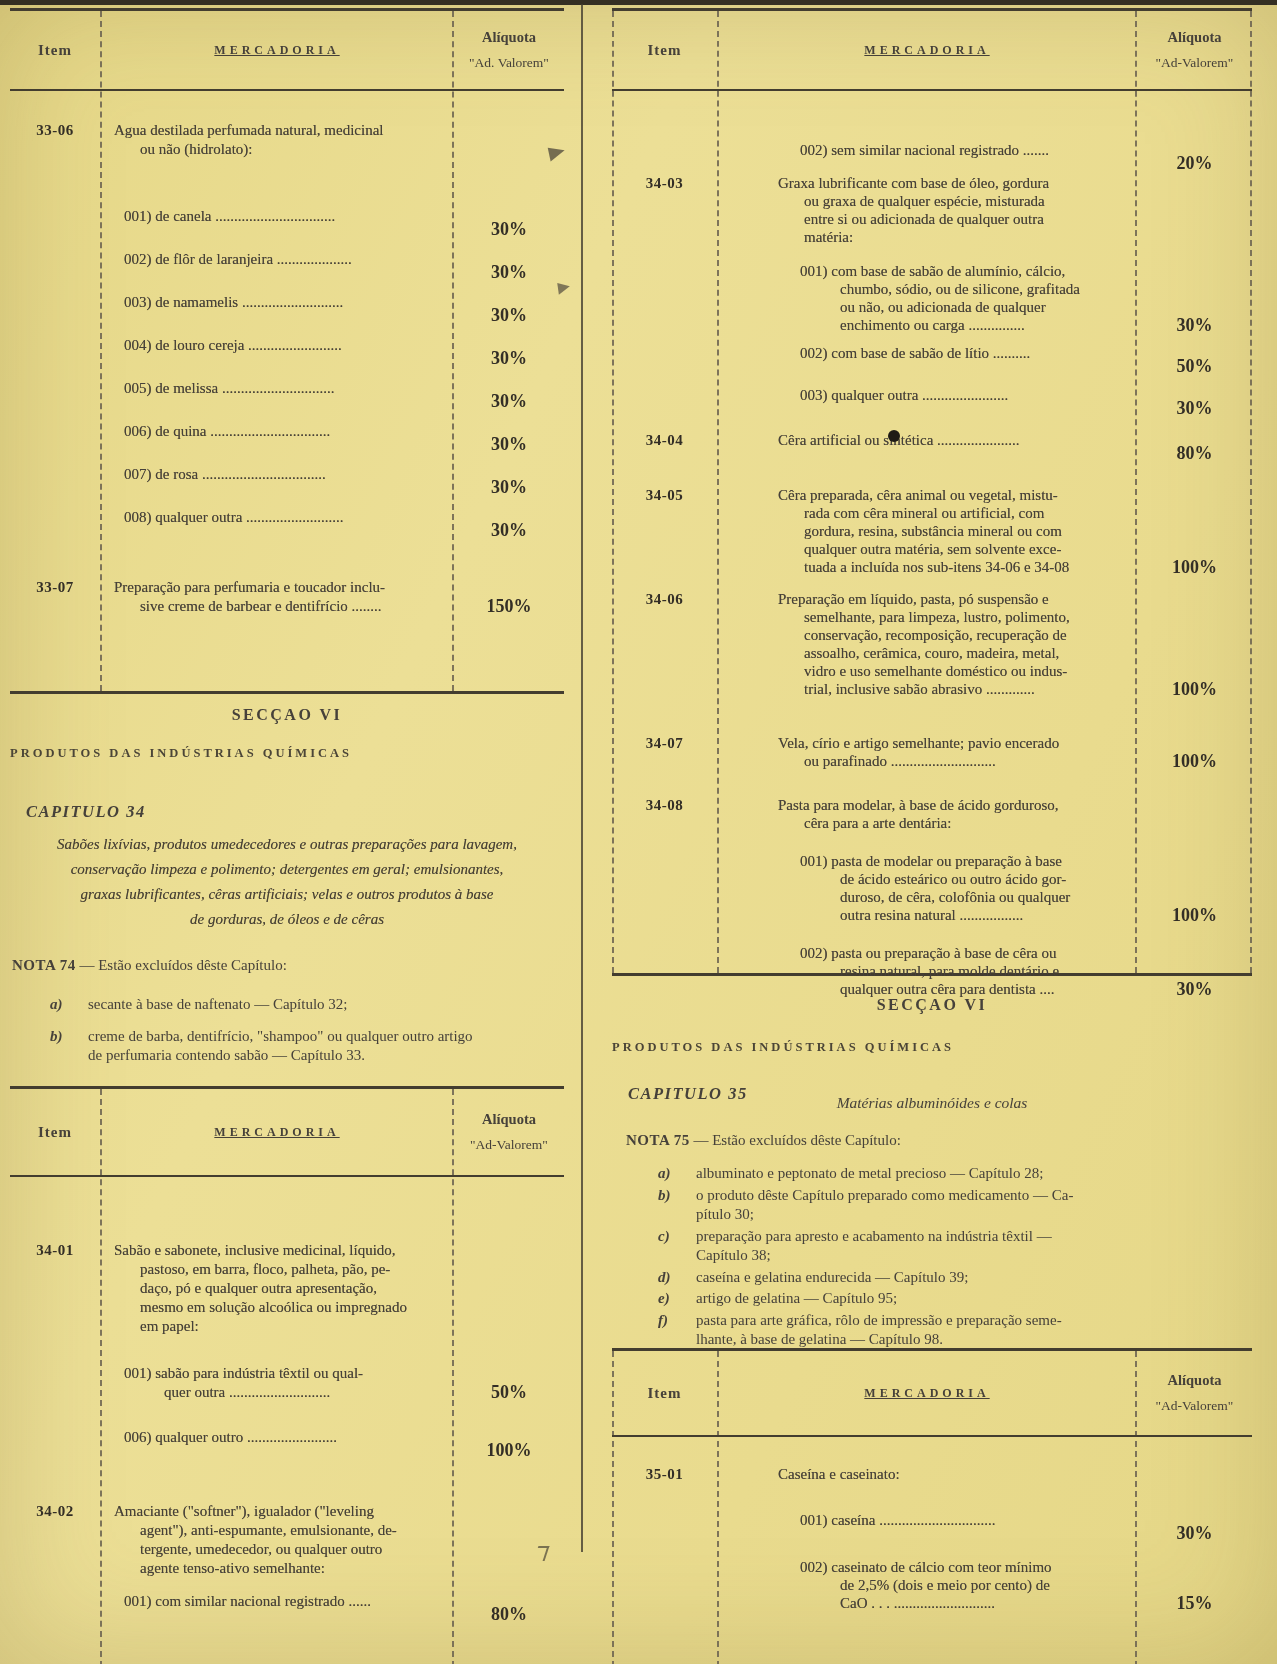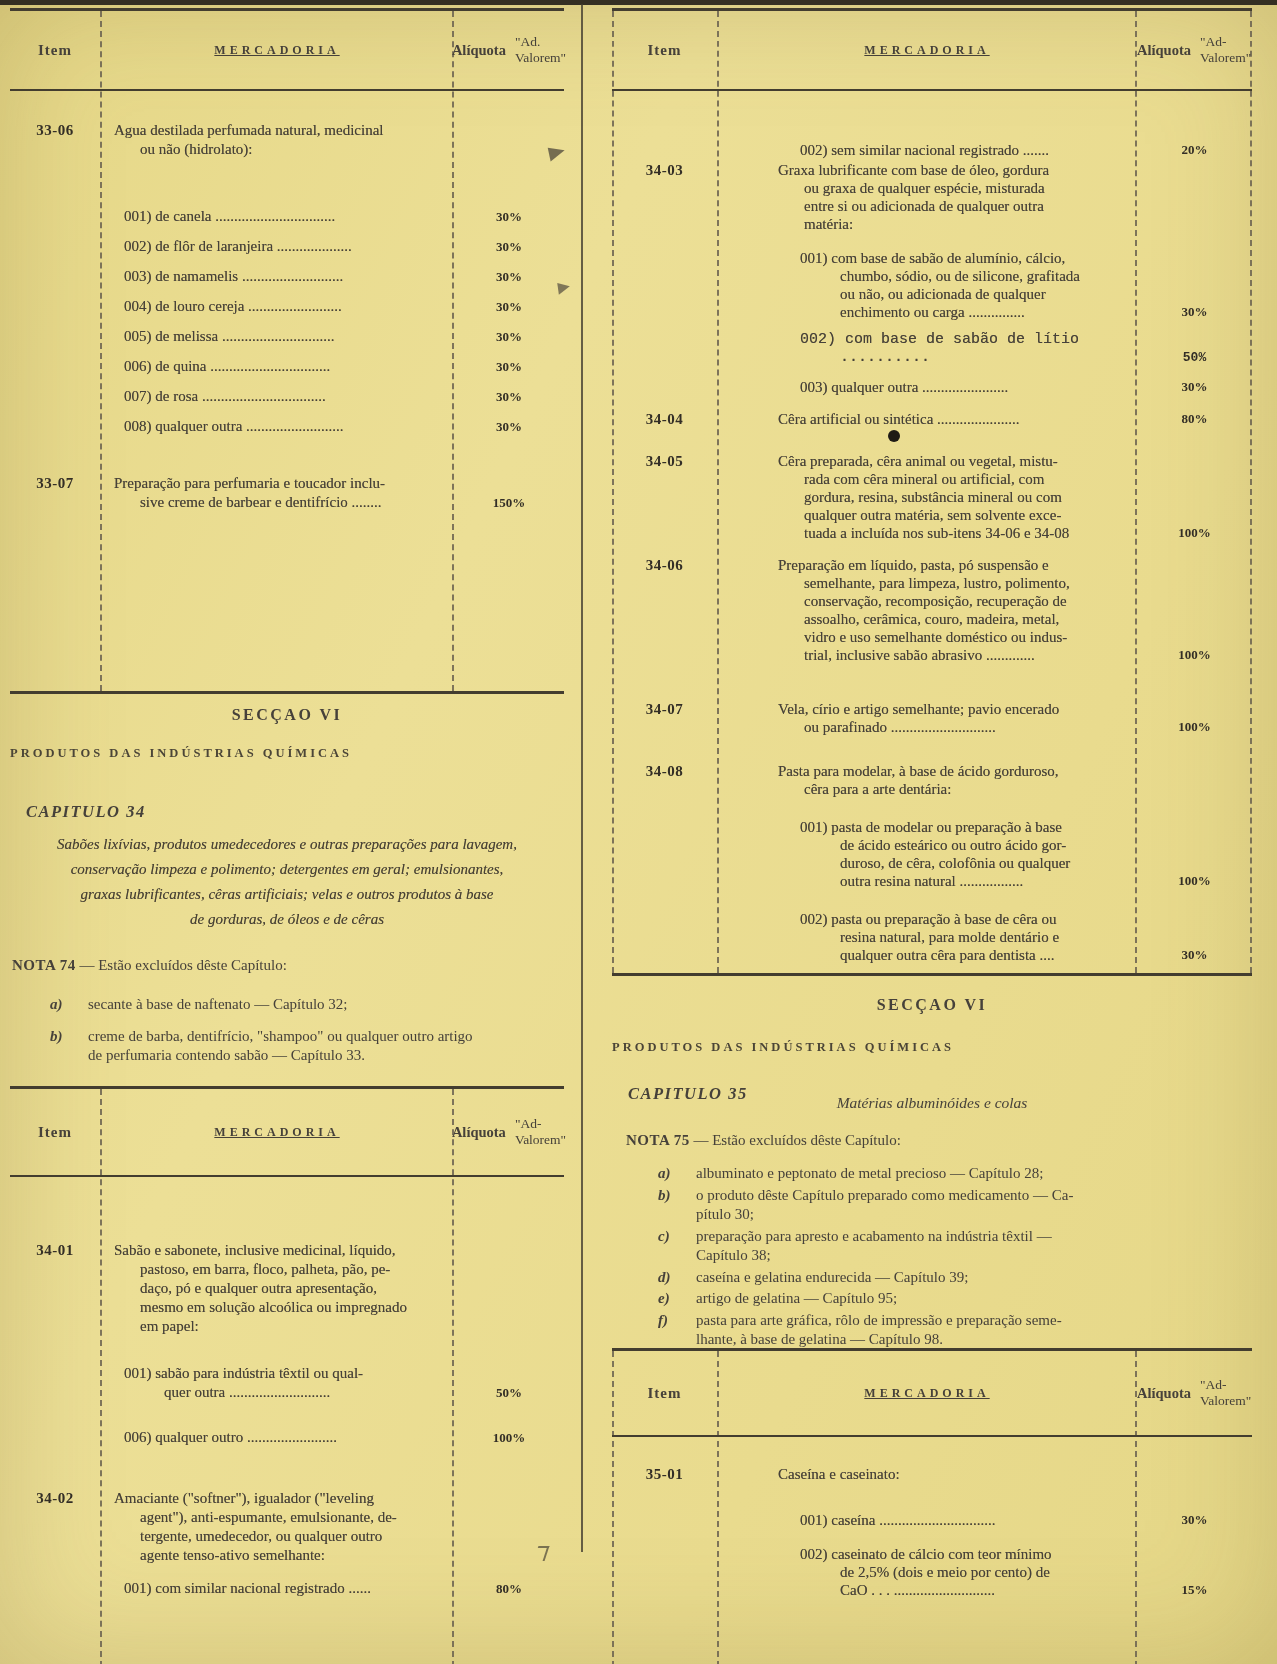--- a/index.html
+++ b/index.html
@@ -41,35 +41,35 @@
 
   .thead{position:relative;display:flex;align-items:stretch;border-bottom:2.5px solid var(--line);}
   .lt1 .thead{height:78px;}
   .lt2 .thead{height:86px;}
   .rt1 .thead{height:78px;}
   .rt2 .thead{height:84px;}
   .hc{display:flex;align-items:center;justify-content:center;}
   .hi{width:90px;flex:none;font-weight:bold;font-size:15px;letter-spacing:1px;}
   .col-right .hi{width:105px;}
   .hm{flex:1;font-weight:bold;font-size:12px;letter-spacing:4px;text-decoration:underline;}
-  .ha{width:110px;flex:none;flex-direction:row;justify-content:center;gap:9px;}
+  .ha{width:110px;flex:none;flex-direction:column;justify-content:center;gap:9px;}
   .col-right .ha{width:115px;}
   .ha .a1{font-weight:bold;font-size:14.5px;}
   .ha .a2{font-size:13.5px;}
 
   .tbody{position:relative;}
   .trow{display:flex;align-items:flex-start;font-size:15px;line-height:19px;}
   .col-right .trow{line-height:18px;gap:47px;}
   .ci{width:90px;flex:none;text-align:center;font-weight:bold;letter-spacing:.5px;color:var(--bold);}
   .col-right .ci{width:105px;}
   .cd{flex:1;min-width:0;white-space:pre-line;padding-left:40px;text-indent:-26px;padding-right:6px;
       text-shadow:0 0 .5px rgba(60,50,30,.55);}
   .trow.sub .cd{padding-left:64px;text-indent:-40px;}
   .col-right .trow.sub .cd{padding-left:76px;text-indent:-40px;}
-  .cr{width:110px;flex:none;align-self:flex-end;text-align:center;font-weight:bold;font-size:13px;color:var(--bold);}
+  .cr{width:110px;flex:none;align-self:flex-end;text-align:center;font-weight:bold;font-size:18px;color:var(--bold);margin-top:13px;}
   .col-right .cr{width:115px;}
 
   
   .abs{position:absolute;left:0;right:8px;}
   .h-sec{font-size:16px;font-weight:bold;letter-spacing:2.5px;text-align:center;margin:0;}
   .h-prod{font-size:12.5px;letter-spacing:3px;text-align:left;font-weight:bold;color:#4b4537;}
   .h-cap{font-size:16.5px;font-weight:bold;font-style:italic;letter-spacing:1.5px;margin:16px;}
   .h-sub{font-size:15.5px;font-style:italic;text-align:center;}
   .para{font-style:italic;font-size:15px;line-height:25px;text-align:center;white-space:pre-line;
         color:#474136;margin:0;text-shadow:0 0 .5px rgba(60,50,30,.5);}
@@ -276,21 +276,21 @@
             <div class="cr"></div>
           </div>
           <div class="trow sub" style="margin-top: 16px;">
             <div class="ci"></div>
             <div class="cd">001) com base de sabão de alumínio, cálcio,
 chumbo, sódio, ou de silicone, grafitada
 ou não, ou adicionada de qualquer
 enchimento ou carga ...............</div>
             <div class="cr">30%</div>
           </div>
-          <div class="trow sub" style="margin-top: 10px; font-family: Liberation Mono, monospace;">
+          <div class="trow sub" style="margin-top: 10px;">
             <div class="ci"></div>
             <div class="cd">002) com base de sabão de lítio ..........</div>
             <div class="cr">50%</div>
           </div>
           <div class="trow sub" style="margin-top: 11px;">
             <div class="ci"></div>
             <div class="cd">003) qualquer outra .......................</div>
             <div class="cr">30%</div>
           </div>
           <div class="trow" style="margin-top: 14px;">

